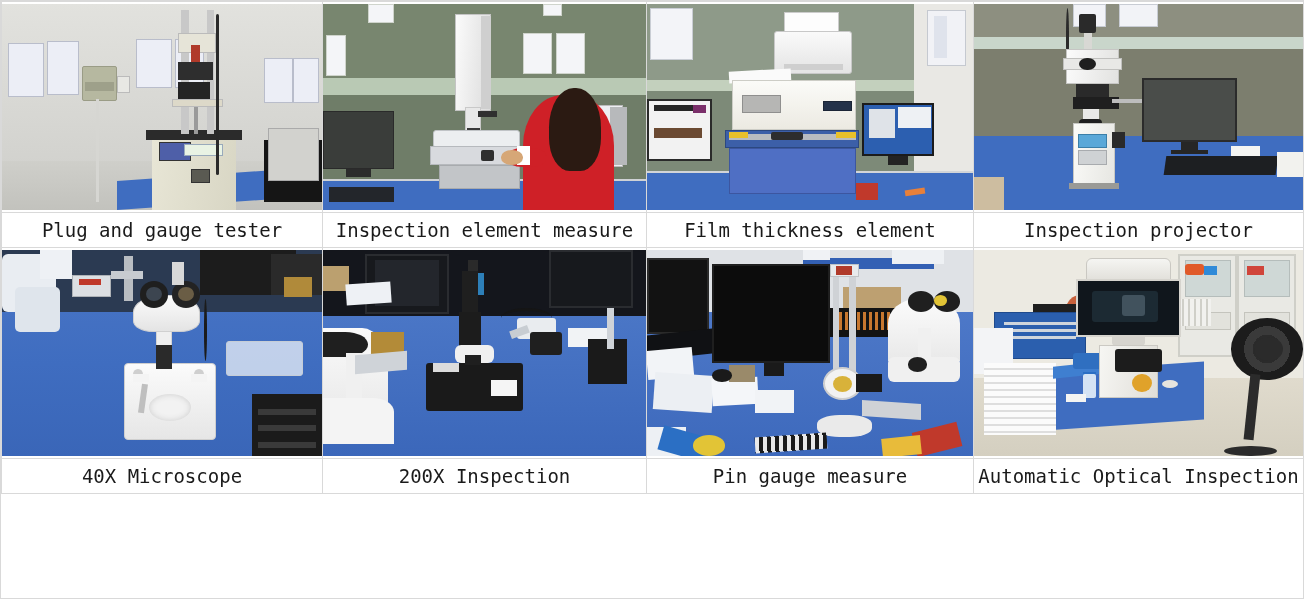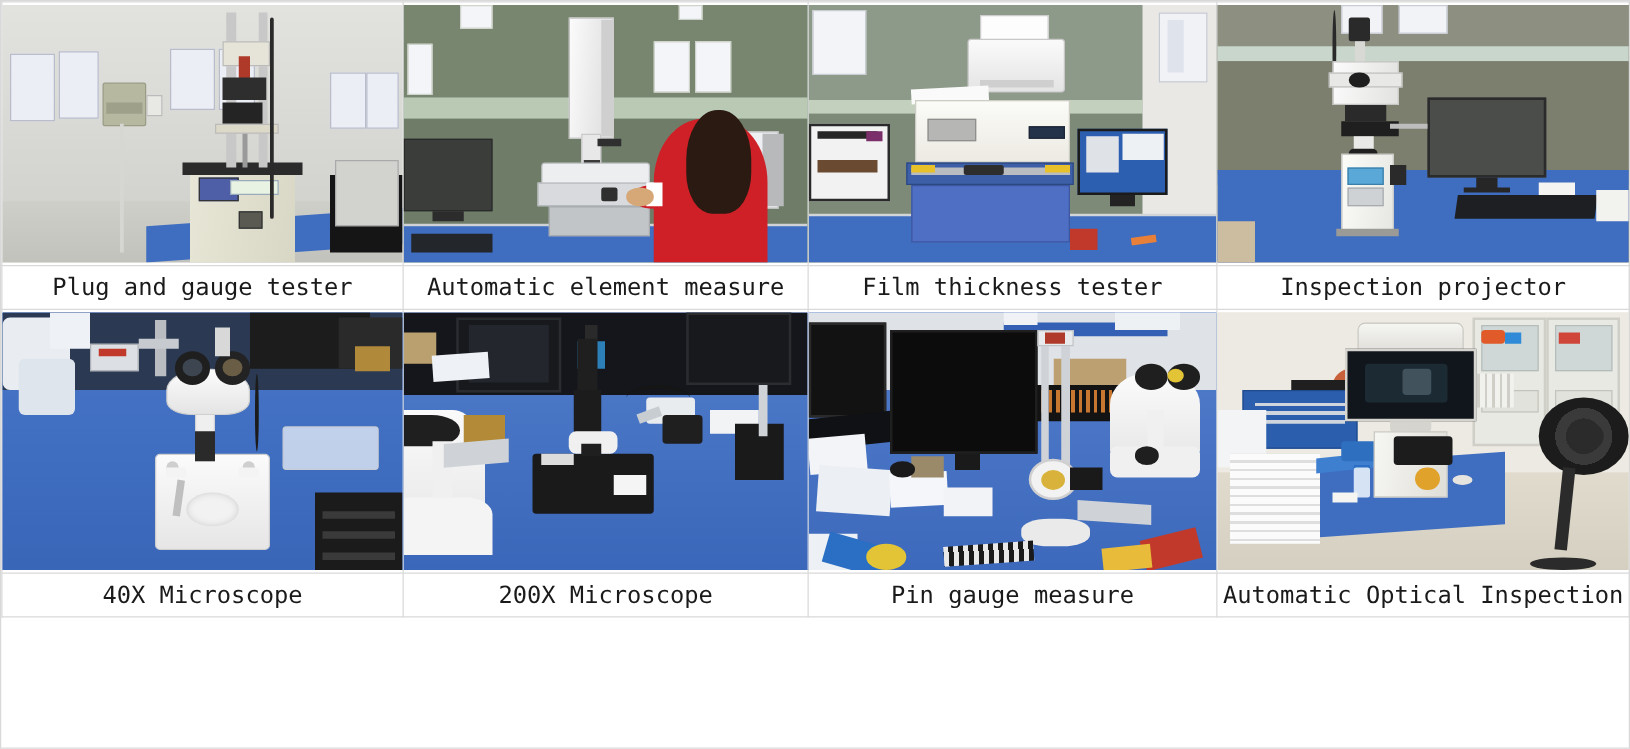--- a/index.html
+++ b/index.html
@@ -540,24 +540,24 @@
             <div class="carton"></div>
           </div>
         </td>
       </tr>
 
       <tr>
         <td class="capcell">
           <div class="caption">Plug and gauge tester</div>
         </td>
         <td class="capcell">
-          <div class="caption">Automatic element measure</div>
+          <div class="caption">Inspection element measure</div>
         </td>
         <td class="capcell">
-          <div class="caption">Film thickness tester</div>
+          <div class="caption">Film thickness element</div>
         </td>
         <td class="capcell">
           <div class="caption">Inspection projector</div>
         </td>
       </tr>
 
       <tr>
         <td class="imgcell">
           <div class="photo p5">
             <div class="benchtop"></div>
@@ -714,21 +714,21 @@
             <div class="fanbase"></div>
           </div>
         </td>
       </tr>
 
       <tr>
         <td class="capcell">
           <div class="caption">40X Microscope</div>
         </td>
         <td class="capcell">
-          <div class="caption">200X Microscope</div>
+          <div class="caption">200X Inspection</div>
         </td>
         <td class="capcell">
           <div class="caption">Pin gauge measure</div>
         </td>
         <td class="capcell">
           <div class="caption">Automatic Optical Inspection</div>
         </td>
       </tr>
     </tbody>
   </table>

